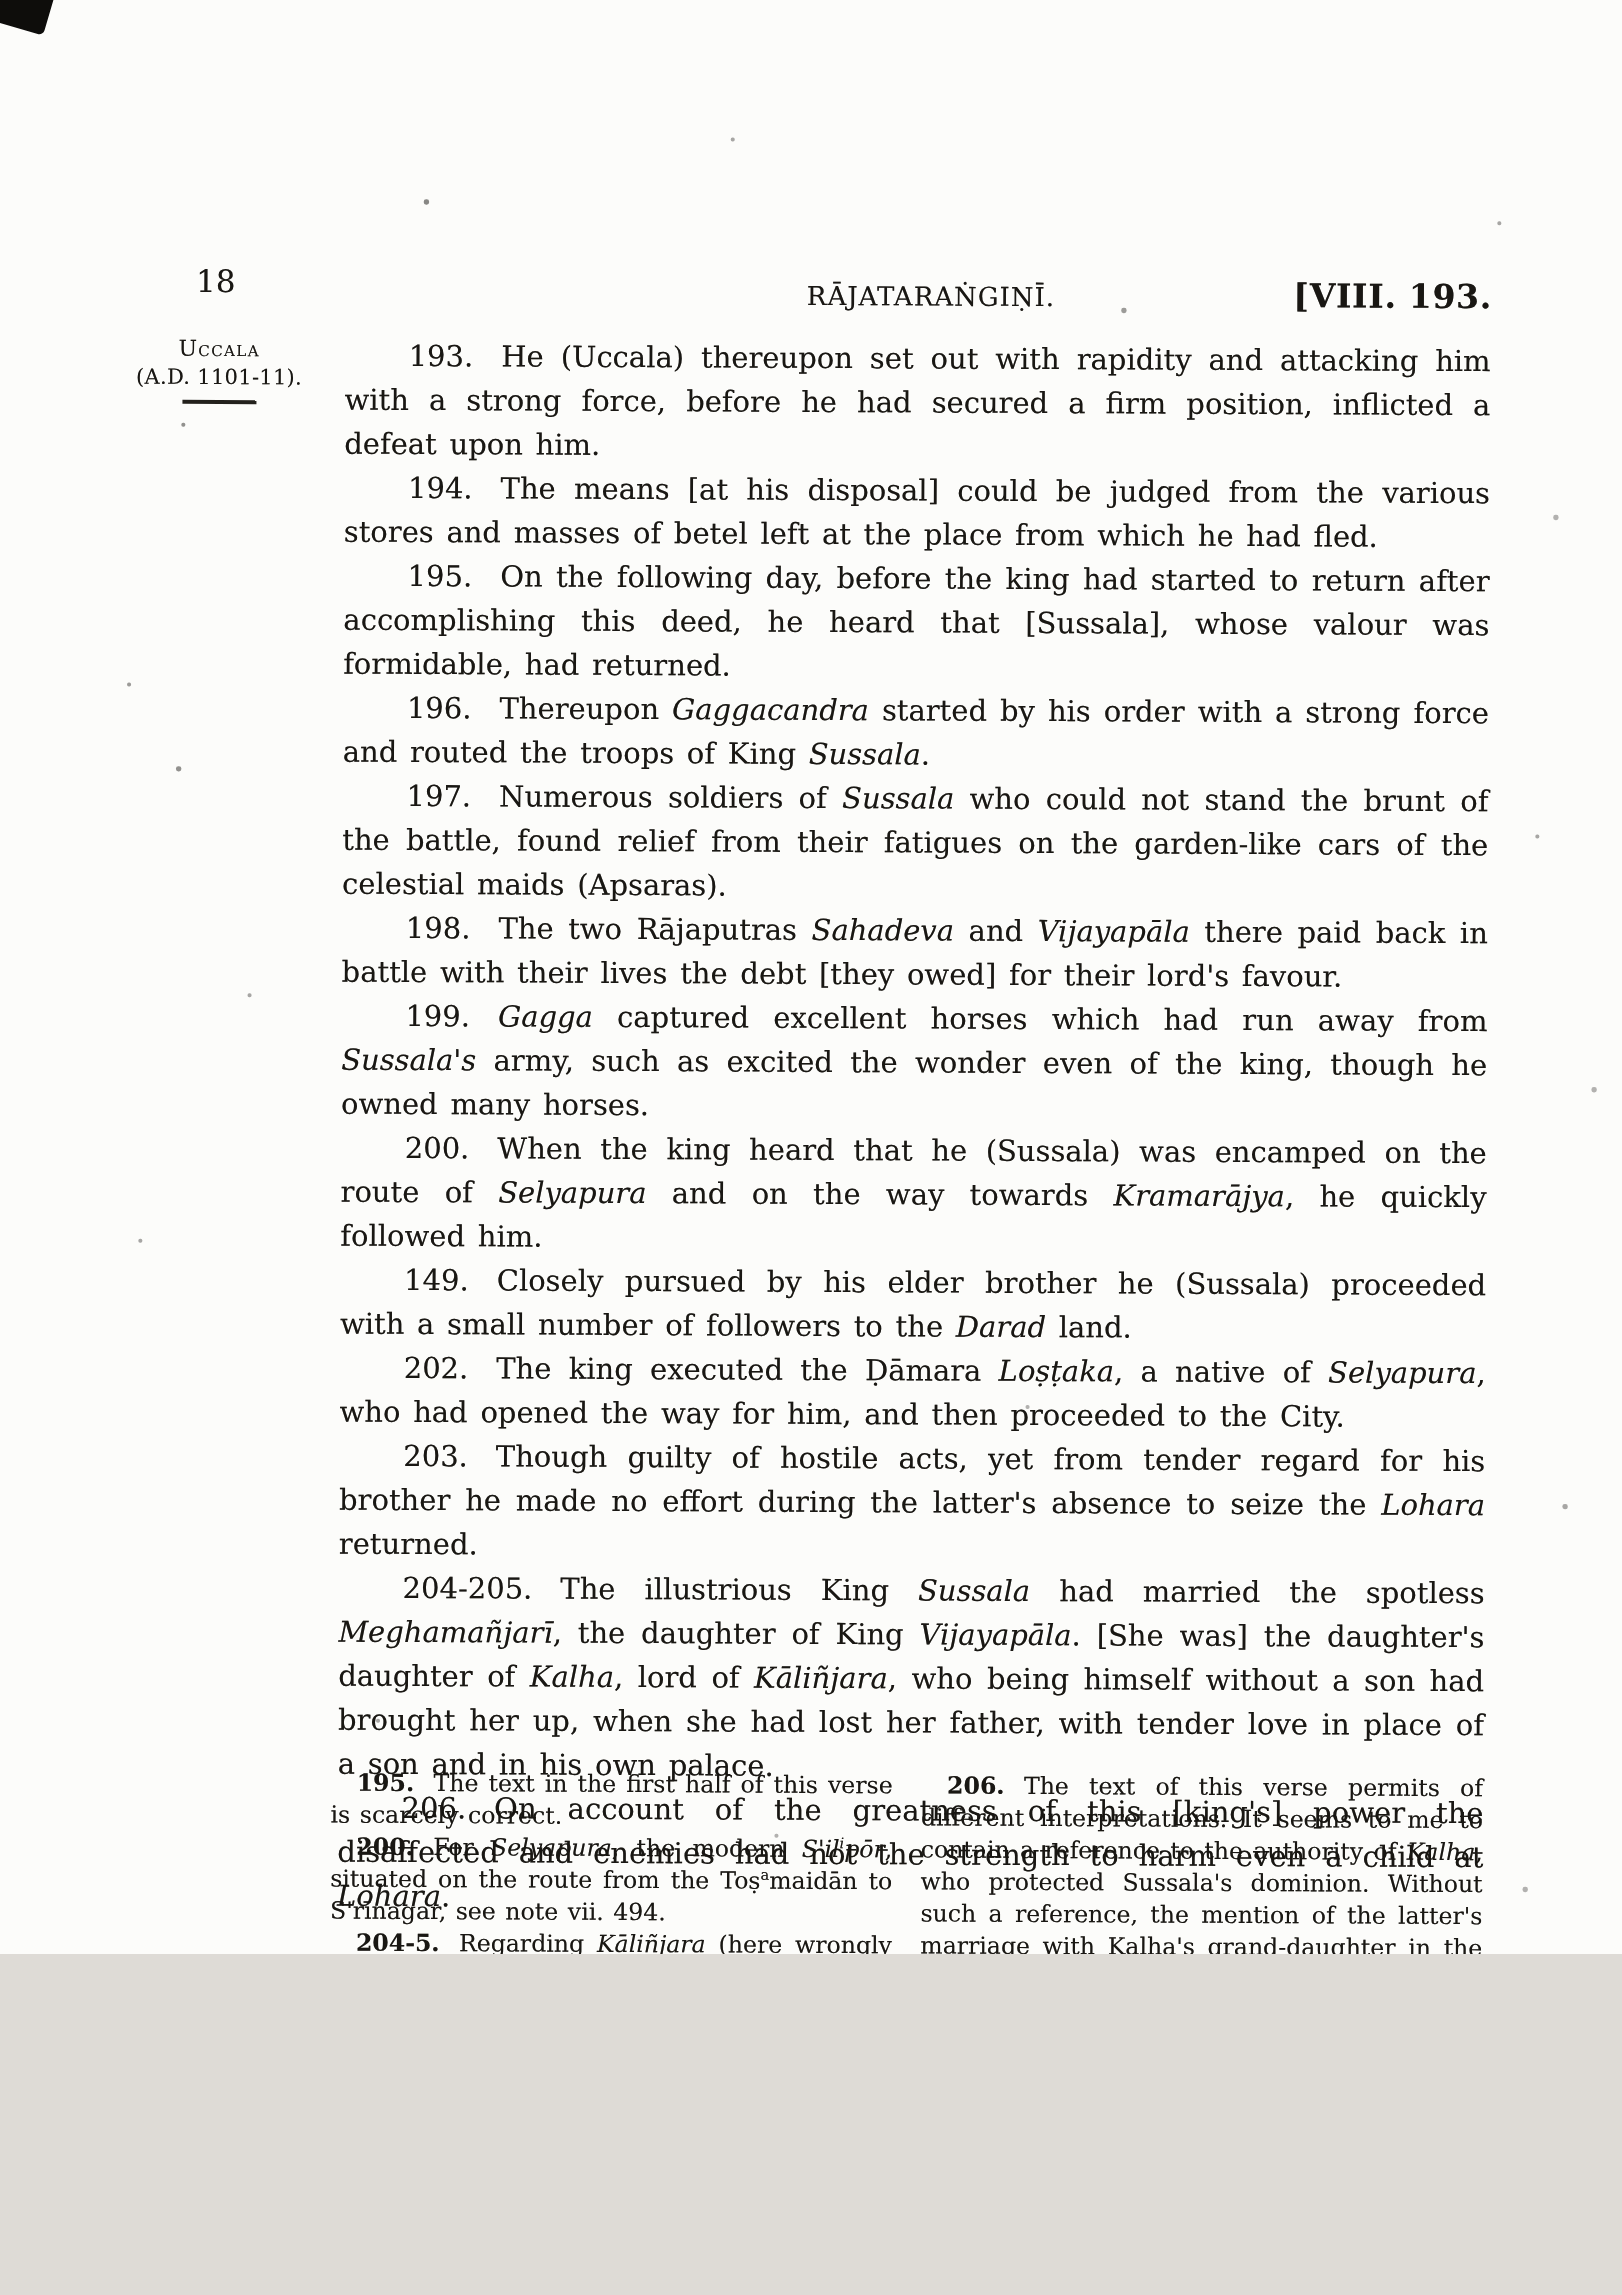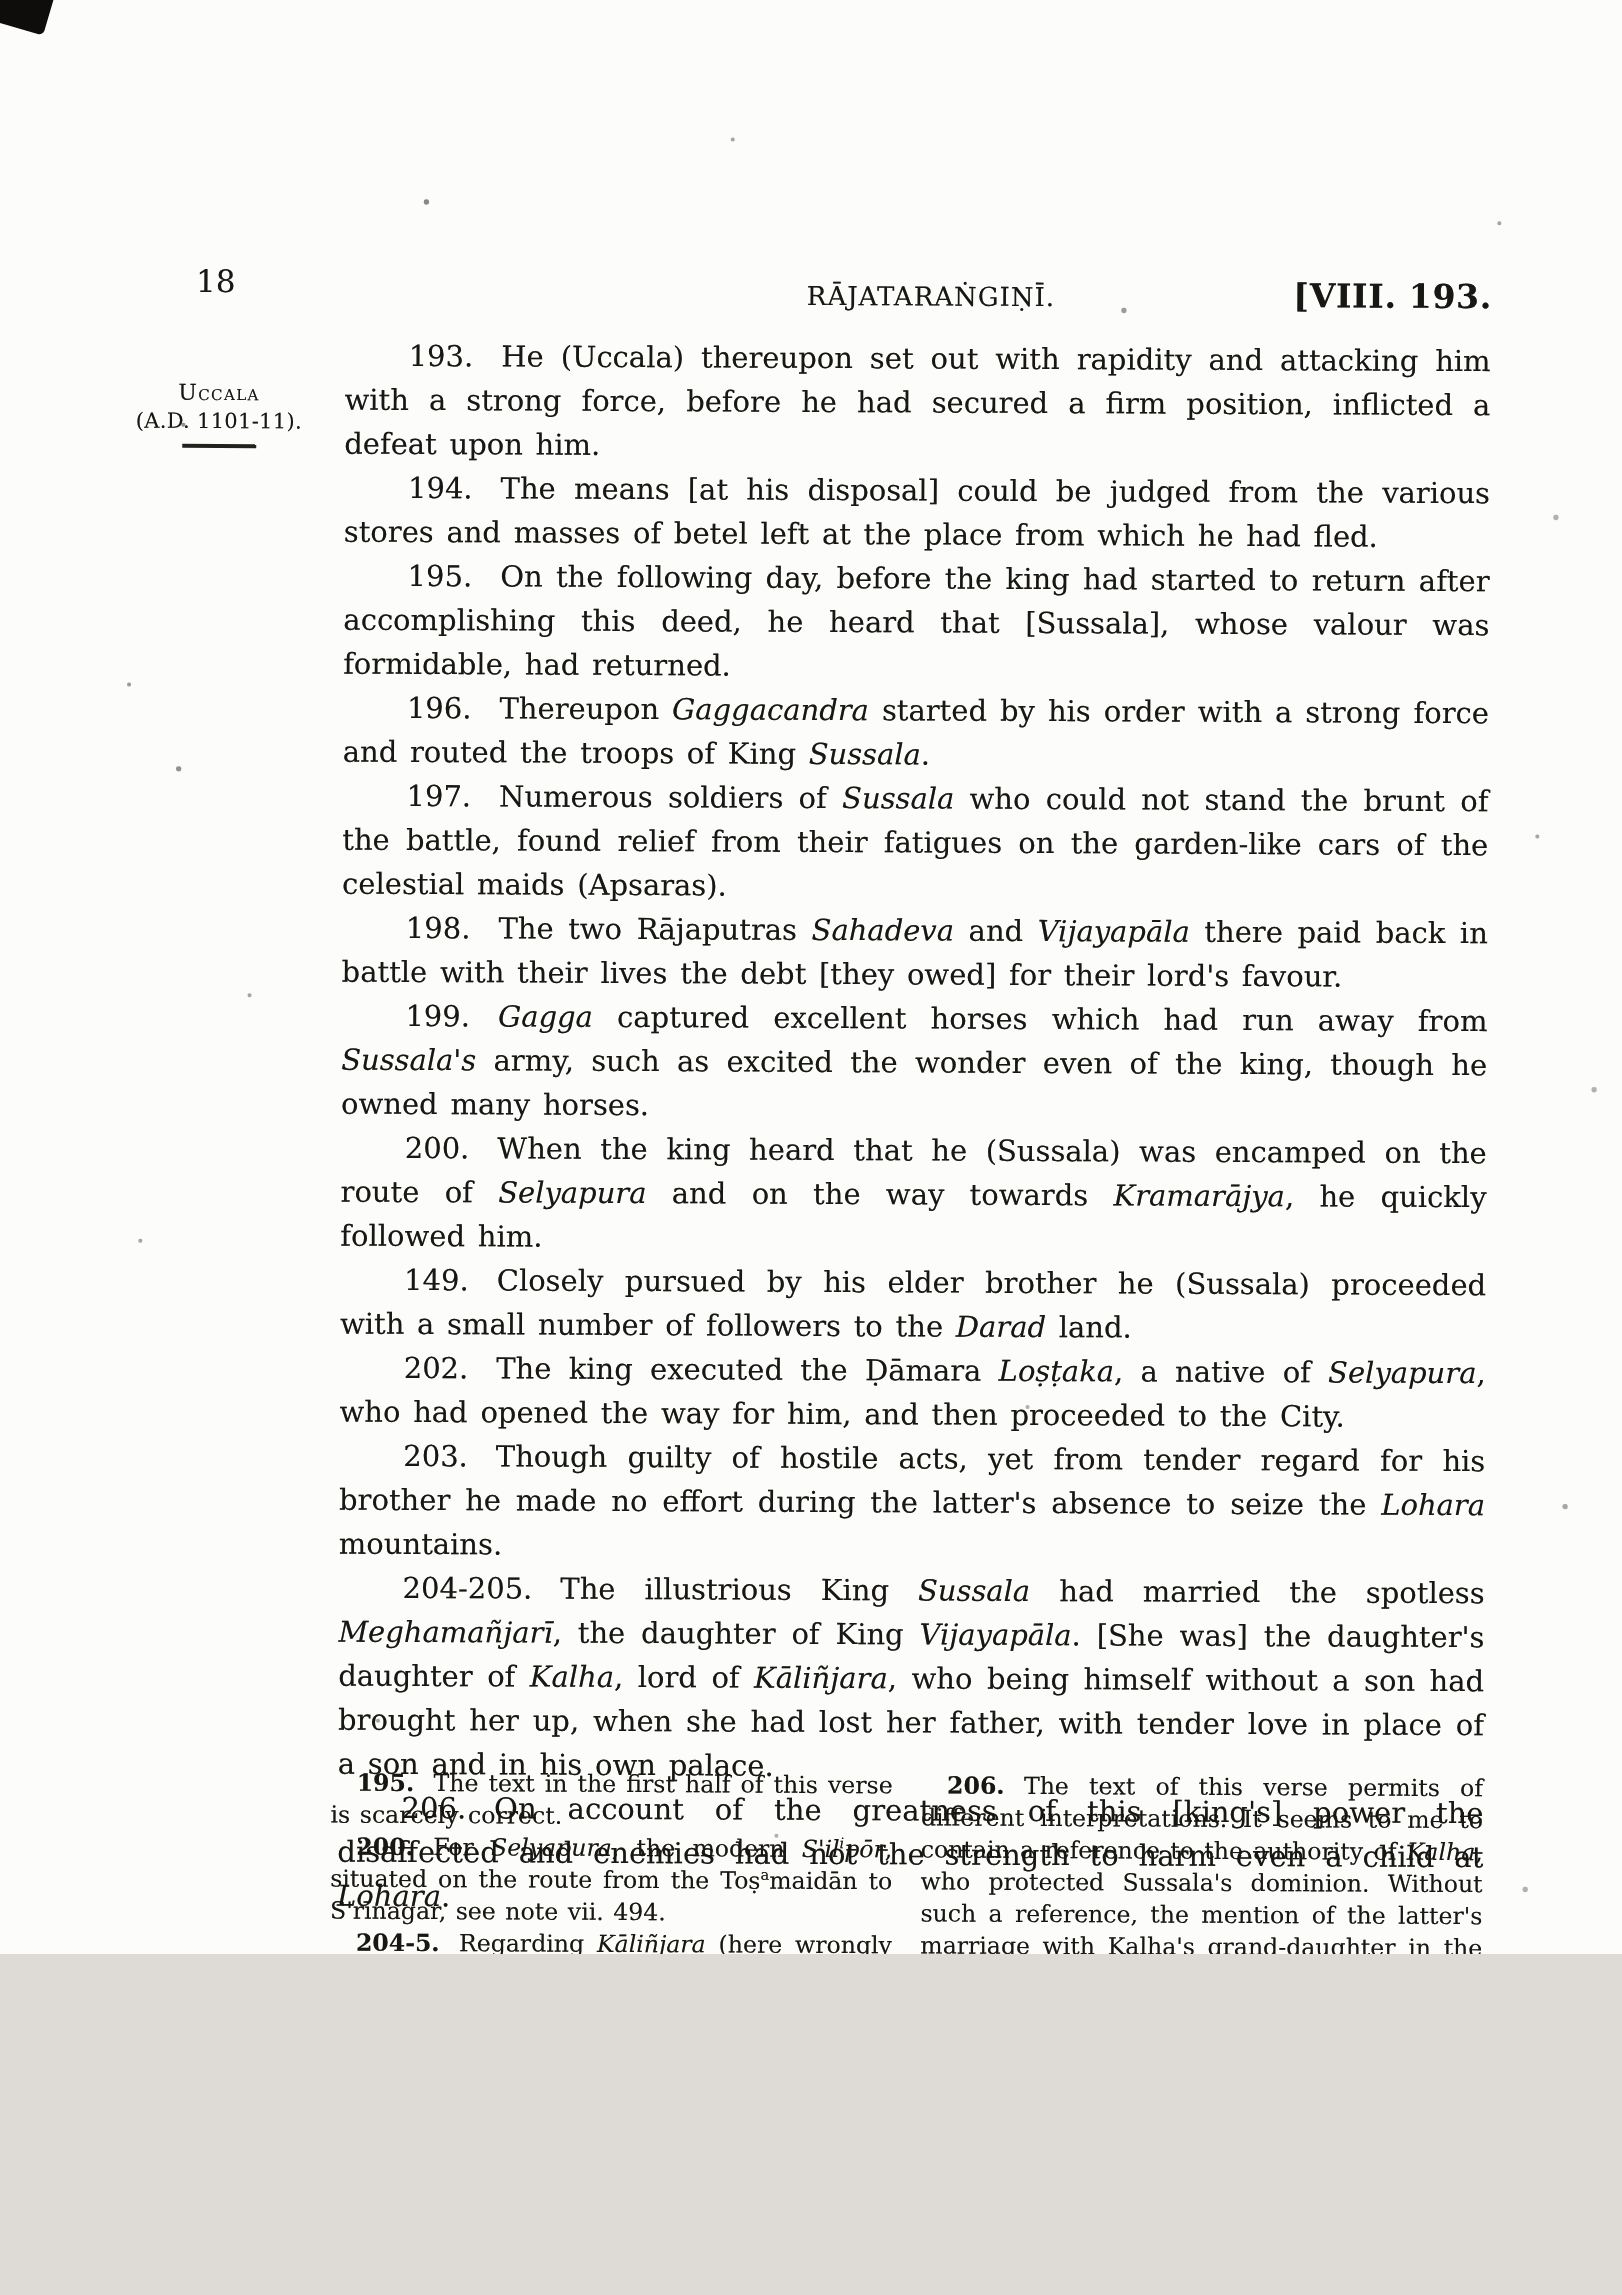--- a/index.html
+++ b/index.html
@@ -18,21 +18,21 @@
   #pageNumber{position:absolute;left:196px;top:264px;font-size:31px;}
   #headerTitle{
     position:absolute;left:931px;top:279px;transform:translateX(-50%);
     font-size:26px;letter-spacing:1px;white-space:nowrap;
   }
   #headerRef{
     position:absolute;right:131px;top:272px;font-size:33px;font-weight:bold;
     letter-spacing:0.7px;white-space:nowrap;
   }
   
-  #marginNote{position:absolute;left:117px;top:337px;width:205px;text-align:center;margin-top:44px;}
+  #marginNote{position:absolute;left:117px;top:337px;width:205px;text-align:center;}
   .mn-king{font-size:22px;font-variant:small-caps;letter-spacing:1.4px;}
   .mn-dates{font-size:21px;margin-top:4.2px;letter-spacing:0.3px;white-space:nowrap;}
   .mn-rule{width:74px;height:3.5px;background:#23211c;margin:11px auto 0;}
   
   #verses{
     position:absolute;left:345px;top:334px;width:1146px;
     font-size:29px;line-height:44px;text-align:justify;word-spacing:3.5px;
   }
   p.verse{margin:0;text-indent:64px;}
   .vnum{padding-right:28px;}
@@ -101,21 +101,21 @@
         <p class="verse"><span class="vnum">193.</span><span>He (Uccala) thereupon set out with rapidity and attacking him with a strong force, before he had secured a firm position, inflicted a defeat upon him.</span></p>
         <p class="verse"><span class="vnum">194.</span><span>The means [at his disposal] could be judged from the various stores and masses of betel left at the place from which he had fled.</span></p>
         <p class="verse"><span class="vnum">195.</span><span>On the following day, before the king had started to return after accomplishing this deed, he heard that [Sussala], whose valour was formidable, had returned.</span></p>
         <p class="verse"><span class="vnum">196.</span><span>Thereupon </span><span class="it">Gaggacandra</span><span> started by his order with a strong force and routed the troops of King </span><span class="it">Sussala</span><span>.</span></p>
         <p class="verse"><span class="vnum">197.</span><span>Numerous soldiers of </span><span class="it">Sussala</span><span> who could not stand the brunt of the battle, found relief from their fatigues on the garden-like cars of the celestial maids (Apsaras).</span></p>
         <p class="verse"><span class="vnum">198.</span><span>The two Rājaputras </span><span class="it">Sahadeva</span><span> and </span><span class="it">Vijayapāla</span><span> there paid back in battle with their lives the debt [they owed] for their lord's favour.</span></p>
         <p class="verse"><span class="vnum">199.</span><span class="it">Gagga</span><span> captured excellent horses which had run away from </span><span class="it">Sussala's</span><span> army, such as excited the wonder even of the king, though he owned many horses.</span></p>
         <p class="verse"><span class="vnum">200.</span><span>When the king heard that he (Sussala) was encamped on the route of </span><span class="it">Selyapura</span><span> and on the way towards </span><span class="it">Kramarājya</span><span>, he quickly followed him.</span></p>
         <p class="verse"><span class="vnum">149.</span><span>Closely pursued by his elder brother he (Sussala) proceeded with a small number of followers to the </span><span class="it">Darad</span><span> land.</span></p>
         <p class="verse"><span class="vnum">202.</span><span>The king executed the Ḍāmara </span><span class="it">Loṣṭaka</span><span>, a native of </span><span class="it">Selyapura</span><span>, who had opened the way for him, and then proceeded to the City.</span></p>
-        <p class="verse"><span class="vnum">203.</span><span>Though guilty of hostile acts, yet from tender regard for his brother he made no effort during the latter's absence to seize the </span><span class="it">Lohara</span><span> mountains.</span></p>
+        <p class="verse"><span class="vnum">203.</span><span>Though guilty of hostile acts, yet from tender regard for his brother he made no effort during the latter's absence to seize the </span><span class="it">Lohara</span><span> returned.</span></p>
         <p class="verse"><span class="vnum">204-205.</span><span>The illustrious King </span><span class="it">Sussala</span><span> had married the spotless </span><span class="it">Meghamañjarī</span><span>, the daughter of King </span><span class="it">Vijayapāla</span><span>. [She was] the daughter's daughter of </span><span class="it">Kalha</span><span>, lord of </span><span class="it">Kāliñjara</span><span>, who being himself without a son had brought her up, when she had lost her father, with tender love in place of a son and in his own palace.</span></p>
         <p class="verse"><span class="vnum">206.</span><span>On account of the greatness of this [king's] power the disaffected and enemies had not the strength to harm even a child at </span><span class="it">Lohara</span><span>.</span></p>
       </main>
 
     <section id="footnotes">
       <div class="fn-col" id="fnLeft">
           <p class="fn"><span class="fnum">195.</span><span>The text in the first half of this verse is scarcely correct.</span></p>
           <p class="fn"><span class="fnum">200.</span><span>For </span><span class="it">Selyapura</span><span>, the modern </span><span class="it">S'il</span><sup class="it">i</sup><span class="it">pōr</span><span>, situated on the route from the Toṣ</span><sup>a</sup><span>maidān to S'rīnagar, see note vii. 494.</span></p>
           <p class="fn"><span class="fnum">204-5.</span><span>Regarding </span><span class="it">Kāliñjara</span><span> (here wrongly written </span><span class="it">Kālindara</span><span>) and its rulers, see note vii. 1256,</span></p>
         </div>

